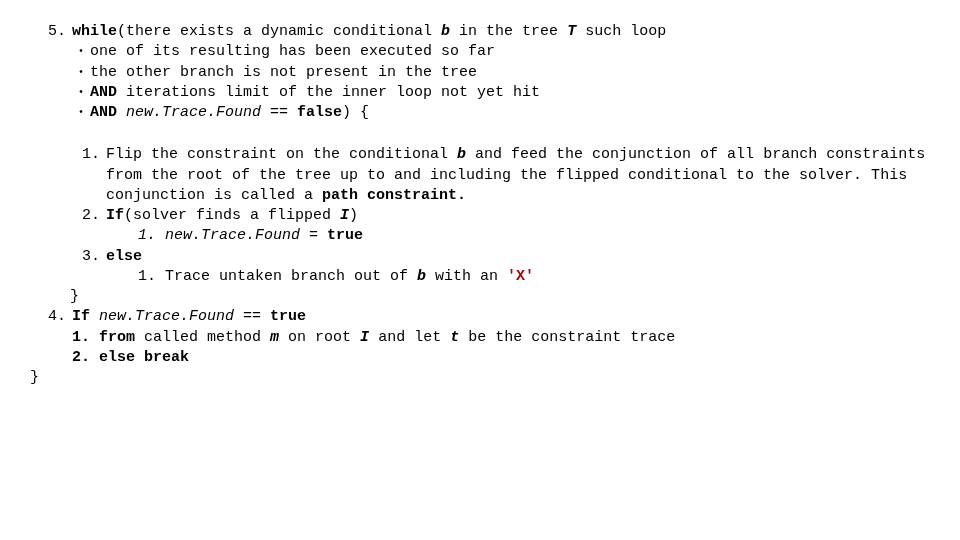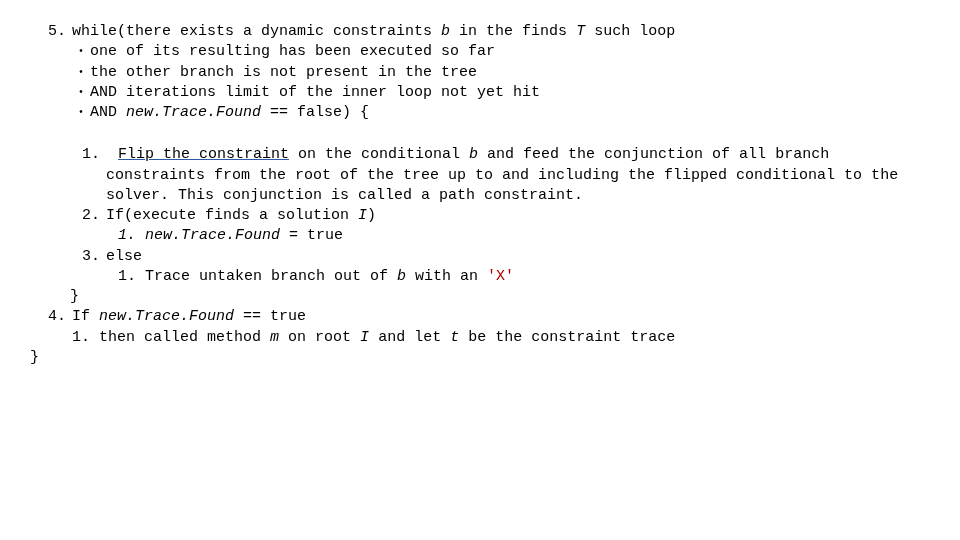--- a/index.html
+++ b/index.html
@@ -21,21 +21,21 @@
     display: flex;
   }
   .num-col {
     flex: 0 0 36px;
     text-align: right;
     padding-right: 6px;
   }
   .body-col {
     flex: 1;
   }
-  .bold { font-weight: normal; }
+  .bold { font-weight: bold; }
   .ital { font-style: italic; }
   .bullet-wrap {
     margin-left: 42px;
   }
   .brow {
     display: flex;
   }
   .bnum {
     flex: 0 0 18px;
     text-align: center;
@@ -55,26 +55,24 @@
   }
   .inum {
     flex: 0 0 30px;
     text-align: right;
     padding-right: 6px;
   }
   .ibody {
     flex: 1;
   }
   .sub {
-    margin-left: 12px;
+    margin-left: 32px;
   }
   .underline {
-    text-decoration: underline;
     text-decoration-color: #2a5aa0;
-    margin-left: 12px;
   }
   .red { color: #b00000; }
   .close-brace {
     margin-left: 0px;
   }
   .outer4 {
     margin-top: 0px;
   }
   .outer4 .num-col {
     flex: 0 0 36px;
@@ -84,21 +82,21 @@
   }
 </style>
 </head>
 <body>
 
 <div class="page">
 
   <div class="row">
     <div class="num-col">5.</div>
     <div class="body-col">
-      <span class="bold">while</span><span>(there exists a dynamic constraints </span><span class="bold ital">b</span><span> in the finds </span><span class="bold ital">T</span><span> such loop</span>
+      <span class="bold">while</span><span>(there exists a dynamic conditional </span><span class="bold ital">b</span><span> in the tree </span><span class="bold ital">T</span><span> such loop</span>
     </div>
   </div>
 
   <div class="bullet-wrap">
     <div class="brow">
       <div class="bnum">•</div>
       <div class="btxt">one of its resulting has been executed so far</div>
     </div>
     <div class="brow">
       <div class="bnum">•</div>
@@ -123,21 +121,21 @@
     <div class="irow">
       <div class="inum">1.</div>
       <div class="ibody">
         <span class="underline">Flip the constraint</span><span> on the conditional </span><span class="bold ital">b</span><span> and feed the conjunction of all branch constraints from the root of the tree up to and including the flipped conditional to the solver. This conjunction is called a </span><span class="bold">path constraint.</span>
       </div>
     </div>
 
     <div class="irow">
       <div class="inum">2.</div>
       <div class="ibody">
-        <span class="bold">If</span><span>(execute finds a solution </span><span class="bold ital">I</span><span>)</span>
+        <span class="bold">If</span><span>(solver finds a flipped </span><span class="bold ital">I</span><span>)</span>
         <div class="sub">
           <span class="ital">1.</span> <span class="ital">new.Trace.Found</span><span> = </span><span class="bold">true</span>
         </div>
       </div>
     </div>
 
     <div class="irow">
       <div class="inum">3.</div>
       <div class="ibody">
         <span class="bold">else</span>
@@ -148,20 +146,23 @@
     </div>
 
     <div class="close-brace">}</div>
   </div>
 
   <div class="row outer4">
     <div class="num-col">4.</div>
     <div class="body-col">
       <span class="bold">If</span><span> </span><span class="ital">new.Trace.Found</span><span> == </span><span class="bold">true</span>
       <div>
-        <span class="bold">1.</span> <span class="bold">then</span><span>  called method </span><span class="bold ital">m</span><span> on root </span><span class="bold ital">I</span><span> and let </span><span class="bold ital">t</span><span> be the constraint trace</span>
+        <span class="bold">1.</span> <span class="bold">from</span><span>  called method </span><span class="bold ital">m</span><span> on root </span><span class="bold ital">I</span><span> and let </span><span class="bold ital">t</span><span> be the constraint trace</span>
+      </div>
+      <div>
+        <span class="bold">2.</span> <span class="bold">else</span><span class="bold"> break</span>
       </div>
     </div>
   </div>
 
   <div class="final">}</div>
 
 </div>
 
 </body></html>

